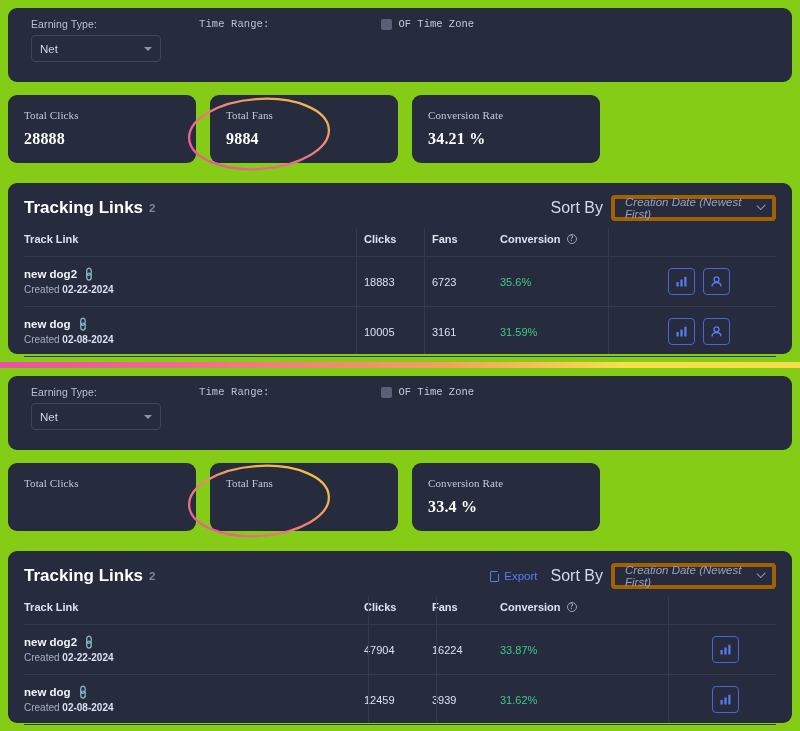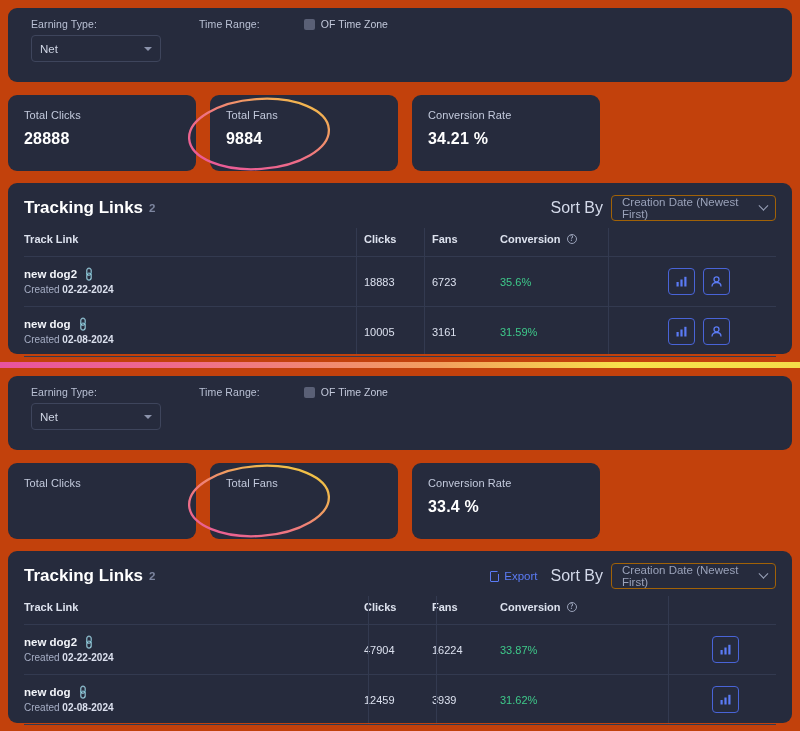--- a/index.html
+++ b/index.html
@@ -35,21 +35,21 @@
     letter-spacing: 1px;
   }
   .wm-a { top: 66px;  left: -14px; font-size: 128px; }
   .wm-b { top: 430px; left: -30px; font-size: 128px; }
 
   
   .screen {
     position: absolute;
     left: 0;
     width: 800px;
-    background: #c2410c;
+    background: #84cc16;
     z-index: 10;
   }
   .screen-top    { top: 0;   height: 362px; }
   .screen-bottom { top: 368px; height: 363px; }
 
   .divider-gradient {
     position: absolute;
     top: 362px;
     left: 0;
     width: 800px;
@@ -75,21 +75,21 @@
   .field-label {
     font-size: 10.5px;
     color: #b9c0d4;
     letter-spacing: 0.1px;
     margin-bottom: 5px;
     display: block;
   }
   .filters-row { display: flex; align-items: flex-start; }
 
   .field-earning { width: 145px; margin-left: 7px; }
-  .field-time { margin-left: 23px; }
+  .field-time { margin-left: 23px; font-family: Liberation Mono, monospace; }
 
   .select-box {
     width: 130px;
     height: 27px;
     border: 1px solid #3e455c;
     border-radius: 4px;
     background: transparent;
     display: flex;
     align-items: center;
     padding: 0 8px;
@@ -106,21 +106,21 @@
 
   .time-head {
     display: flex;
     align-items: center;
     margin-bottom: 5px;
   }
   .time-head .field-label { margin-bottom: 0; }
   .tz-group {
     display: flex;
     align-items: center;
-    margin-left: 44px;
+    margin-left: 112px;
   }
   .tz-box {
     width: 11px; height: 11px;
     background: #5a6076;
     border-radius: 2px;
     margin-right: 6px;
   }
   .tz-text { font-size: 10.5px; color: #c2c8da; }
 
   .date-box {
@@ -160,22 +160,23 @@
     position: absolute;
     left: 8px;
     width: 784px;
     height: 76px;
     display: flex;
     gap: 14px;
   }
   .stat-card {
     flex: 0 0 auto;
     width: 188px;
-    height: 76px;
+    height: 68px;
     padding: 14px 0 0 16px;
+    font-family: Liberation Serif, serif;
   }
   .stat-title {
     font-size: 11px;
     color: #c3cadd;
     margin-bottom: 9px;
     letter-spacing: 0.1px;
   }
   .stat-value {
     font-size: 16px;
     font-weight: 700;
@@ -241,28 +242,29 @@
   }
   .sortby-label {
     font-size: 16px;
     font-weight: 400;
     color: #d4daea;
     margin-right: 8px;
   }
   .sort-select {
     width: 165px;
     height: 26px;
-    border: 1px solid #a16207;
+    border: 4px solid #a16207;
     border-radius: 4px;
     display: flex;
     align-items: center;
     justify-content: space-between;
     padding: 0 8px 0 10px;
     font-size: 11.5px;
     color: #9aa2b9;
+    font-style: italic;
   }
   .chev {
     width: 7px; height: 7px;
     border-right: 1.4px solid #9aa2b9;
     border-bottom: 1.4px solid #9aa2b9;
     transform: rotate(45deg) translate(-2px, -2px);
   }
 
   
   .tbl { width: 100%; border-collapse: collapse; }

